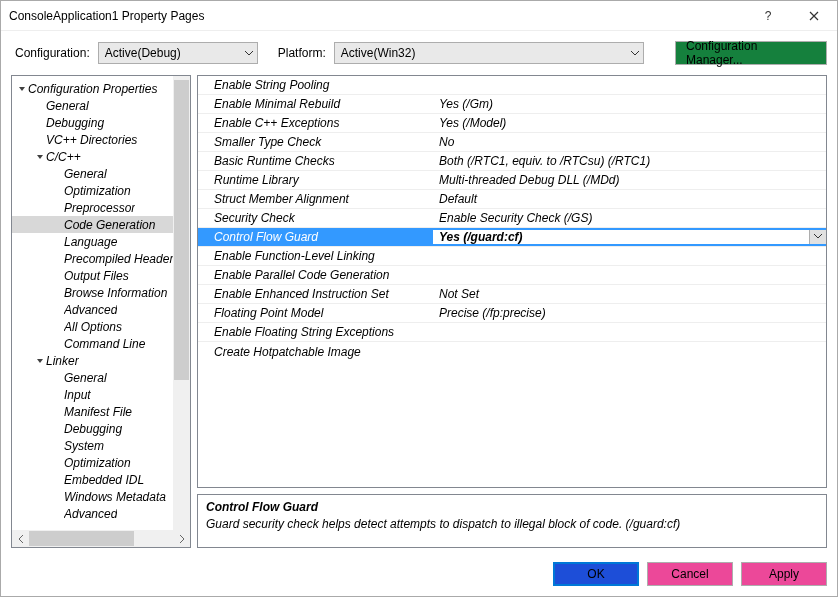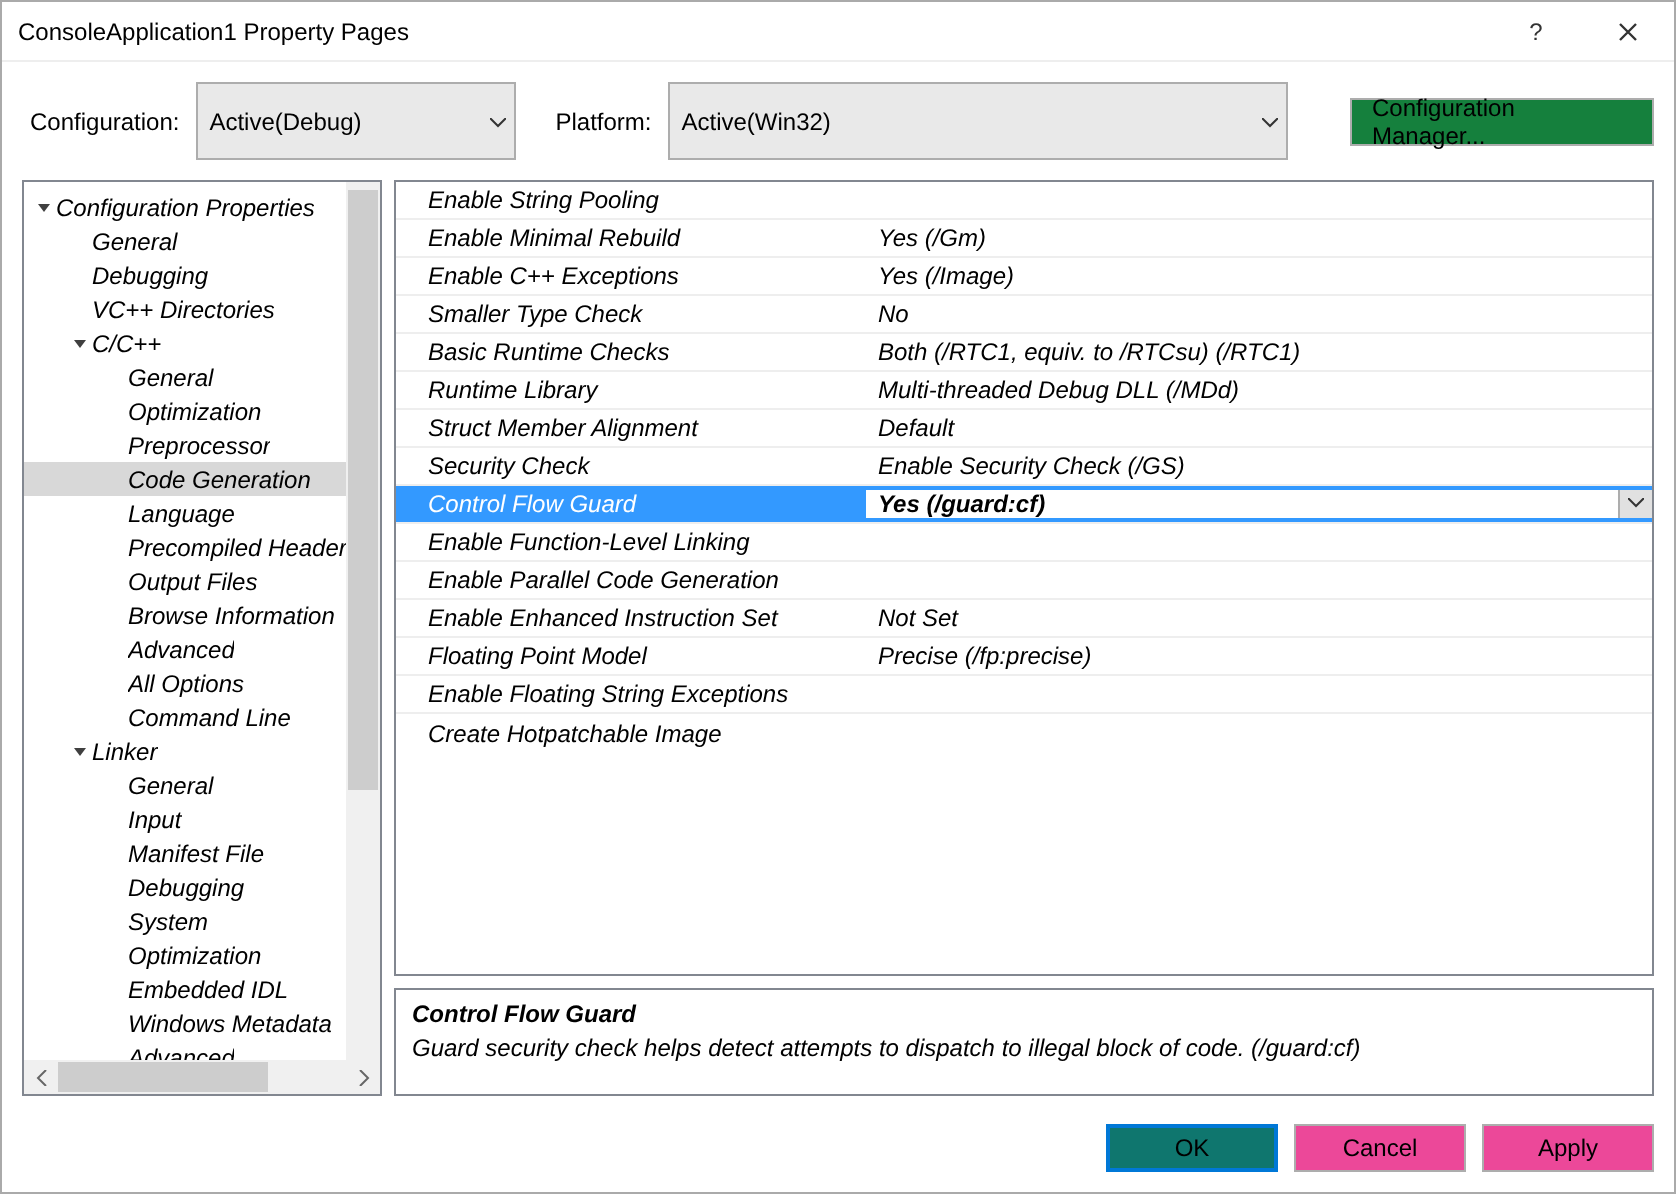--- a/index.html
+++ b/index.html
@@ -8,21 +8,21 @@
 
   
   .titlebar { height: 30px; display: flex; align-items: center; padding-left: 8px; border-bottom: 1px solid #eee;}
   .titlebar .title { flex: 1; }
   .titlebar .tb-btn { width: 46px; height: 30px; display: flex; align-items: center; justify-content: center; color:#333;}
   .titlebar .tb-btn svg { width: 10px; height: 10px; }
 
   
   .config-row { display: flex; align-items: center; gap: 6px; padding: 10px 10px 10px 14px; }
   .config-row label { margin-right: 2px; }
-  .combo { position: relative; display:flex; align-items:center; height:39px; background:#e9e9e9; border:1px solid #adadad; padding:0 18px 0 6px; }
+  .combo { position: relative; display:flex; align-items:center; height:22px; background:#e9e9e9; border:1px solid #adadad; padding:0 18px 0 6px; }
   .combo .chev { position:absolute; right:4px; top:50%; transform:translateY(-50%); }
   .combo.config { width:160px; }
   .combo.platform { width:310px; }
   .btn { height:24px; padding:0 10px; background:#15803d; border:1px solid #adadad; display:flex; align-items:center; cursor:default;}
   .cfgmgr { width:152px; justify-content:center;}
 
   
   .main { flex:1; display:flex; padding:0 10px 6px 10px; gap:6px; min-height:0;font-style:italic;}
   .treewrap { width:180px; border:1px solid #828790; position:relative; display:flex; flex-direction:column;}
   .tree { flex:1; overflow:hidden; padding-top:4px; }
@@ -47,21 +47,21 @@
   .grow.sel { background:#3399ff; color:#fff; }
   .grow.sel .gv { background:#fff; color:#000; font-weight:bold; position:relative; padding-right:20px;}
   .grow.sel .gv .ddbtn { position:absolute; right:0; top:0; bottom:0; width:17px; background:#e1e1e1; border-left:1px solid #adadad; display:flex; align-items:center; justify-content:center;}
 
   .desc { height:54px; border:1px solid #828790; padding:4px 8px; line-height:1.4;}
   .desc .dt { font-weight:bold; }
 
   
   .btnrow { display:flex; justify-content:flex-end; gap:8px; padding:8px 10px 10px 10px;}
   .pbtn { width:86px; height:24px; background:#ec4899; border:1px solid #adadad; display:flex; align-items:center; justify-content:center;}
-  .pbtn.primary { border:2px solid #0078d7; background:#0f766e;}
+  .pbtn.primary { border:2px solid #0078d7; background:#1d4ed8;}
 </style>
 </head>
 <body>
 
 <div class="titlebar">
   <span class="title">ConsoleApplication1 Property Pages</span>
   <div class="tb-btn">?</div>
   <div class="tb-btn">
     <svg viewBox="0 0 10 10">
         <path d="M1 1 L9 9 M9 1 L1 9" stroke="#333" stroke-width="1.2" fill="none"></path>
@@ -236,21 +236,21 @@
         <div class="grow">
           <div class="gk">Enable String Pooling</div>
           <div class="gv"></div>
         </div>
         <div class="grow">
           <div class="gk">Enable Minimal Rebuild</div>
           <div class="gv">Yes (/Gm)</div>
         </div>
         <div class="grow">
           <div class="gk">Enable C++ Exceptions</div>
-          <div class="gv">Yes (/Image)</div>
+          <div class="gv">Yes (/Model)</div>
         </div>
         <div class="grow">
           <div class="gk">Smaller Type Check</div>
           <div class="gv">No</div>
         </div>
         <div class="grow">
           <div class="gk">Basic Runtime Checks</div>
           <div class="gv">Both (/RTC1, equiv. to /RTCsu) (/RTC1)</div>
         </div>
         <div class="grow">

